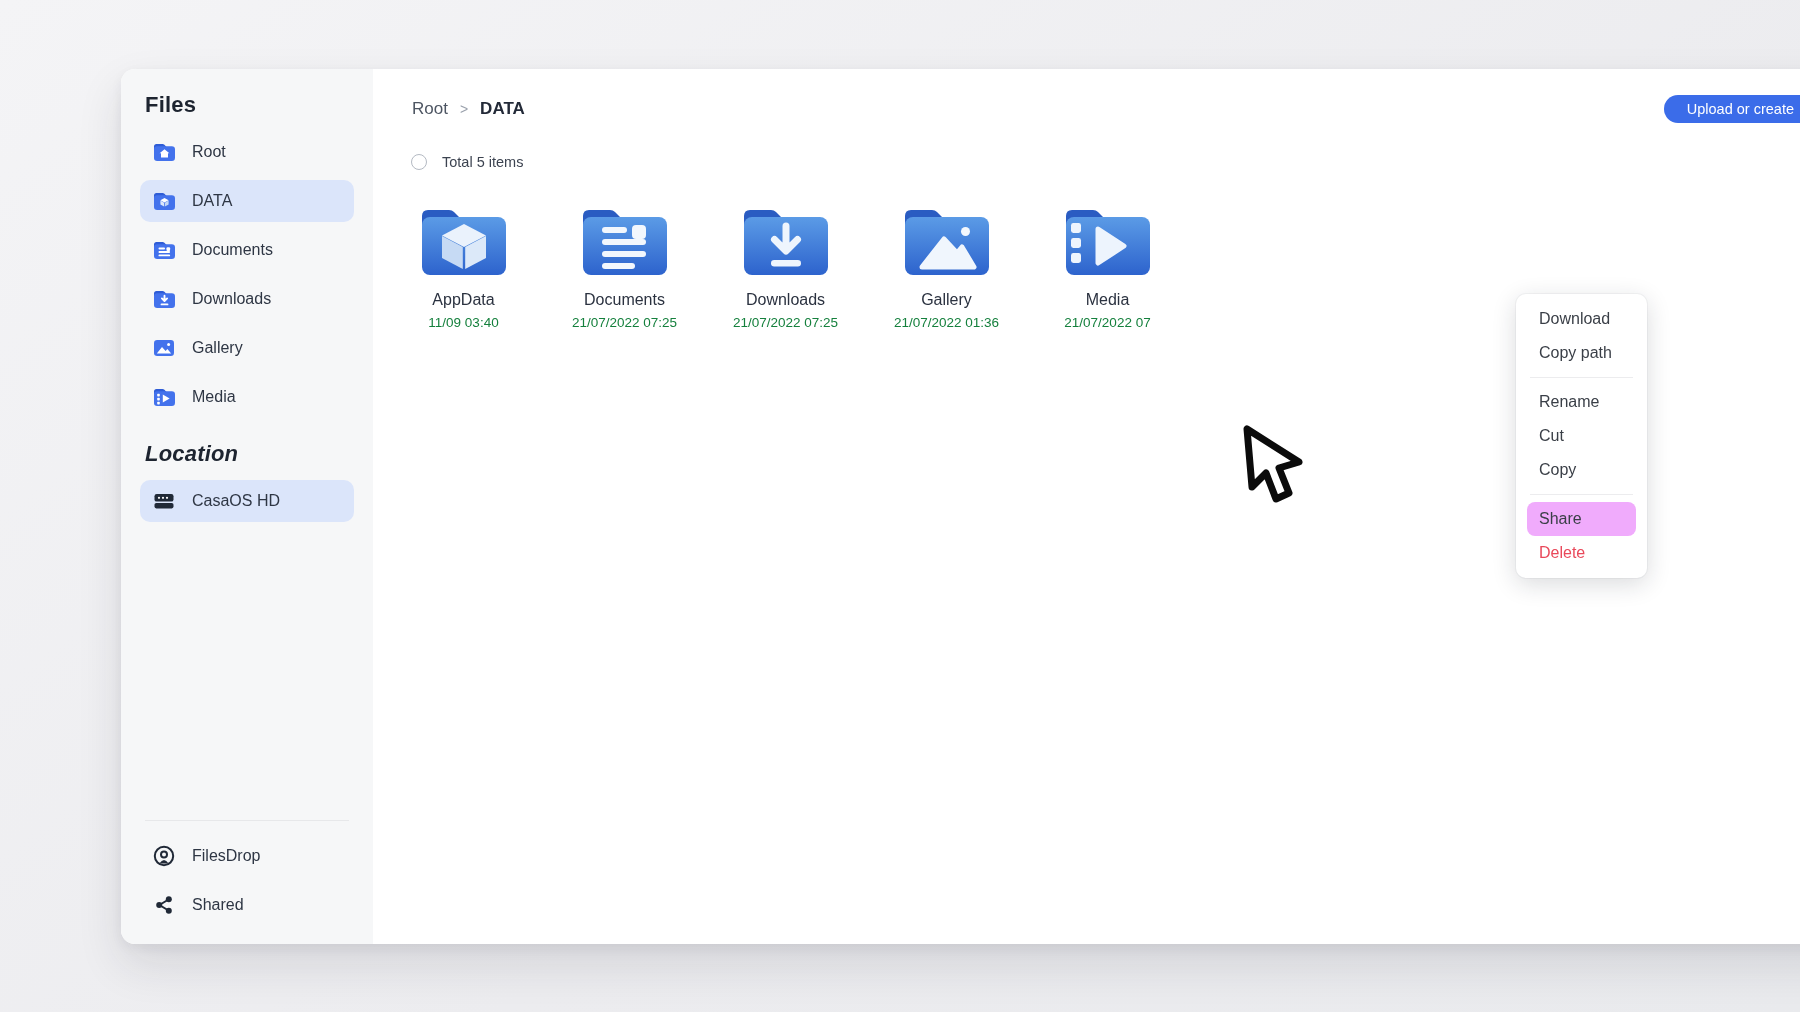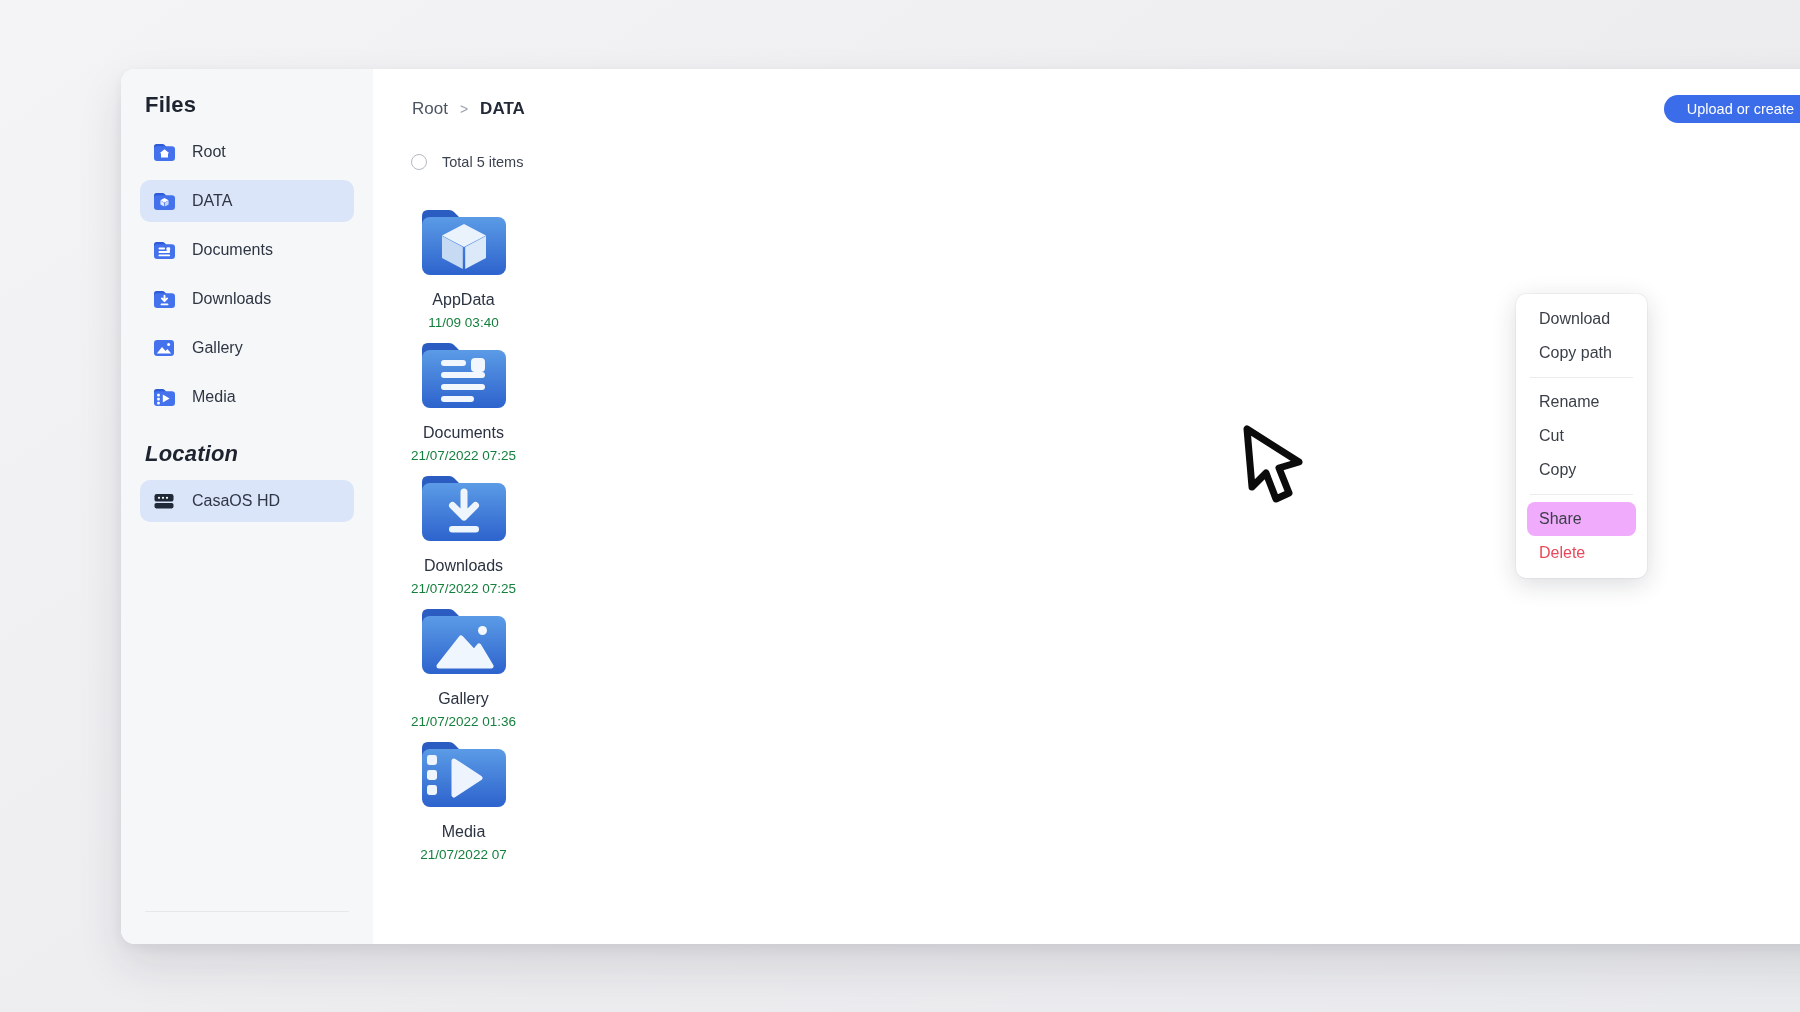--- a/index.html
+++ b/index.html
@@ -64,21 +64,21 @@
     position:absolute; left:38px; top:84px; height:18px;
     display:flex; align-items:center; gap:15px;
   }
   .total-circle {
     width:16px; height:16px; border-radius:50%;
     border:1.5px solid #b4bac3; background:transparent; cursor:pointer; flex:none;
   }
   .total-label { font-size:14.5px; color:#3c4350; }
 
   
-  .file-grid { position:absolute; left:10px; top:128px; display:flex;flex-direction:column; }
+  .file-grid { position:absolute; left:10px; top:128px; display:flex; }
   .file-tile {
     width:161px; display:flex; flex-direction:column; align-items:center; cursor:pointer;
   }
   .file-tile .thumb { width:96px; height:78px; margin-top:4px; }
   .file-name { margin-top:12px; font-size:16px; color:#2b3240; }
   .file-date { margin-top:6px; font-size:13.5px; color:#15803d; white-space:nowrap; }
 
   
   .ctx-menu {
     position:absolute; left:1143px; top:225px; width:131px;
@@ -188,20 +188,43 @@
                 <circle cx="12" cy="9.8" r="1.1" fill="#fff"></circle>
                 <circle cx="16" cy="9.8" r="1.1" fill="#fff"></circle>
               </svg>
             </span>
             <span>CasaOS HD</span>
           </div>
         </div>
 
       <div class="side-spacer"></div>
       <div class="side-divider"></div>
+      <div class="side-list" id="sidebar-footer">
+          <div class="side-item">
+            <span class="ic">
+              <svg width="26" height="26" viewBox="0 0 26 26">
+                <circle cx="13" cy="13" r="9.2" fill="none" stroke="#202937" stroke-width="2"></circle>
+                <circle cx="13" cy="11.4" r="3" fill="none" stroke="#202937" stroke-width="2"></circle>
+                <path d="M8.4 20.6 Q13 13.6 17.6 20.6 Z" fill="#202937"></path>
+              </svg>
+            </span>
+            <span>FilesDrop</span>
+          </div>
+          <div class="side-item">
+            <span class="ic">
+              <svg width="26" height="26" viewBox="0 0 26 26">
+                <path d="M17.5 7.5 L8.5 13 L17.5 18.5" stroke="#202937" stroke-width="2" fill="none"></path>
+                <circle cx="17.8" cy="7.3" r="3" fill="#202937"></circle>
+                <circle cx="8.2" cy="13" r="3" fill="#202937"></circle>
+                <circle cx="17.8" cy="18.7" r="3" fill="#202937"></circle>
+              </svg>
+            </span>
+            <span>Shared</span>
+          </div>
+        </div>
     </div>
 
     <div class="main">
 
       <div class="topbar">
         <div class="breadcrumb">
           <span class="crumb">Root</span>
           <span class="crumb-sep">&gt;</span>
           <span class="crumb current">DATA</span>
         </div>

